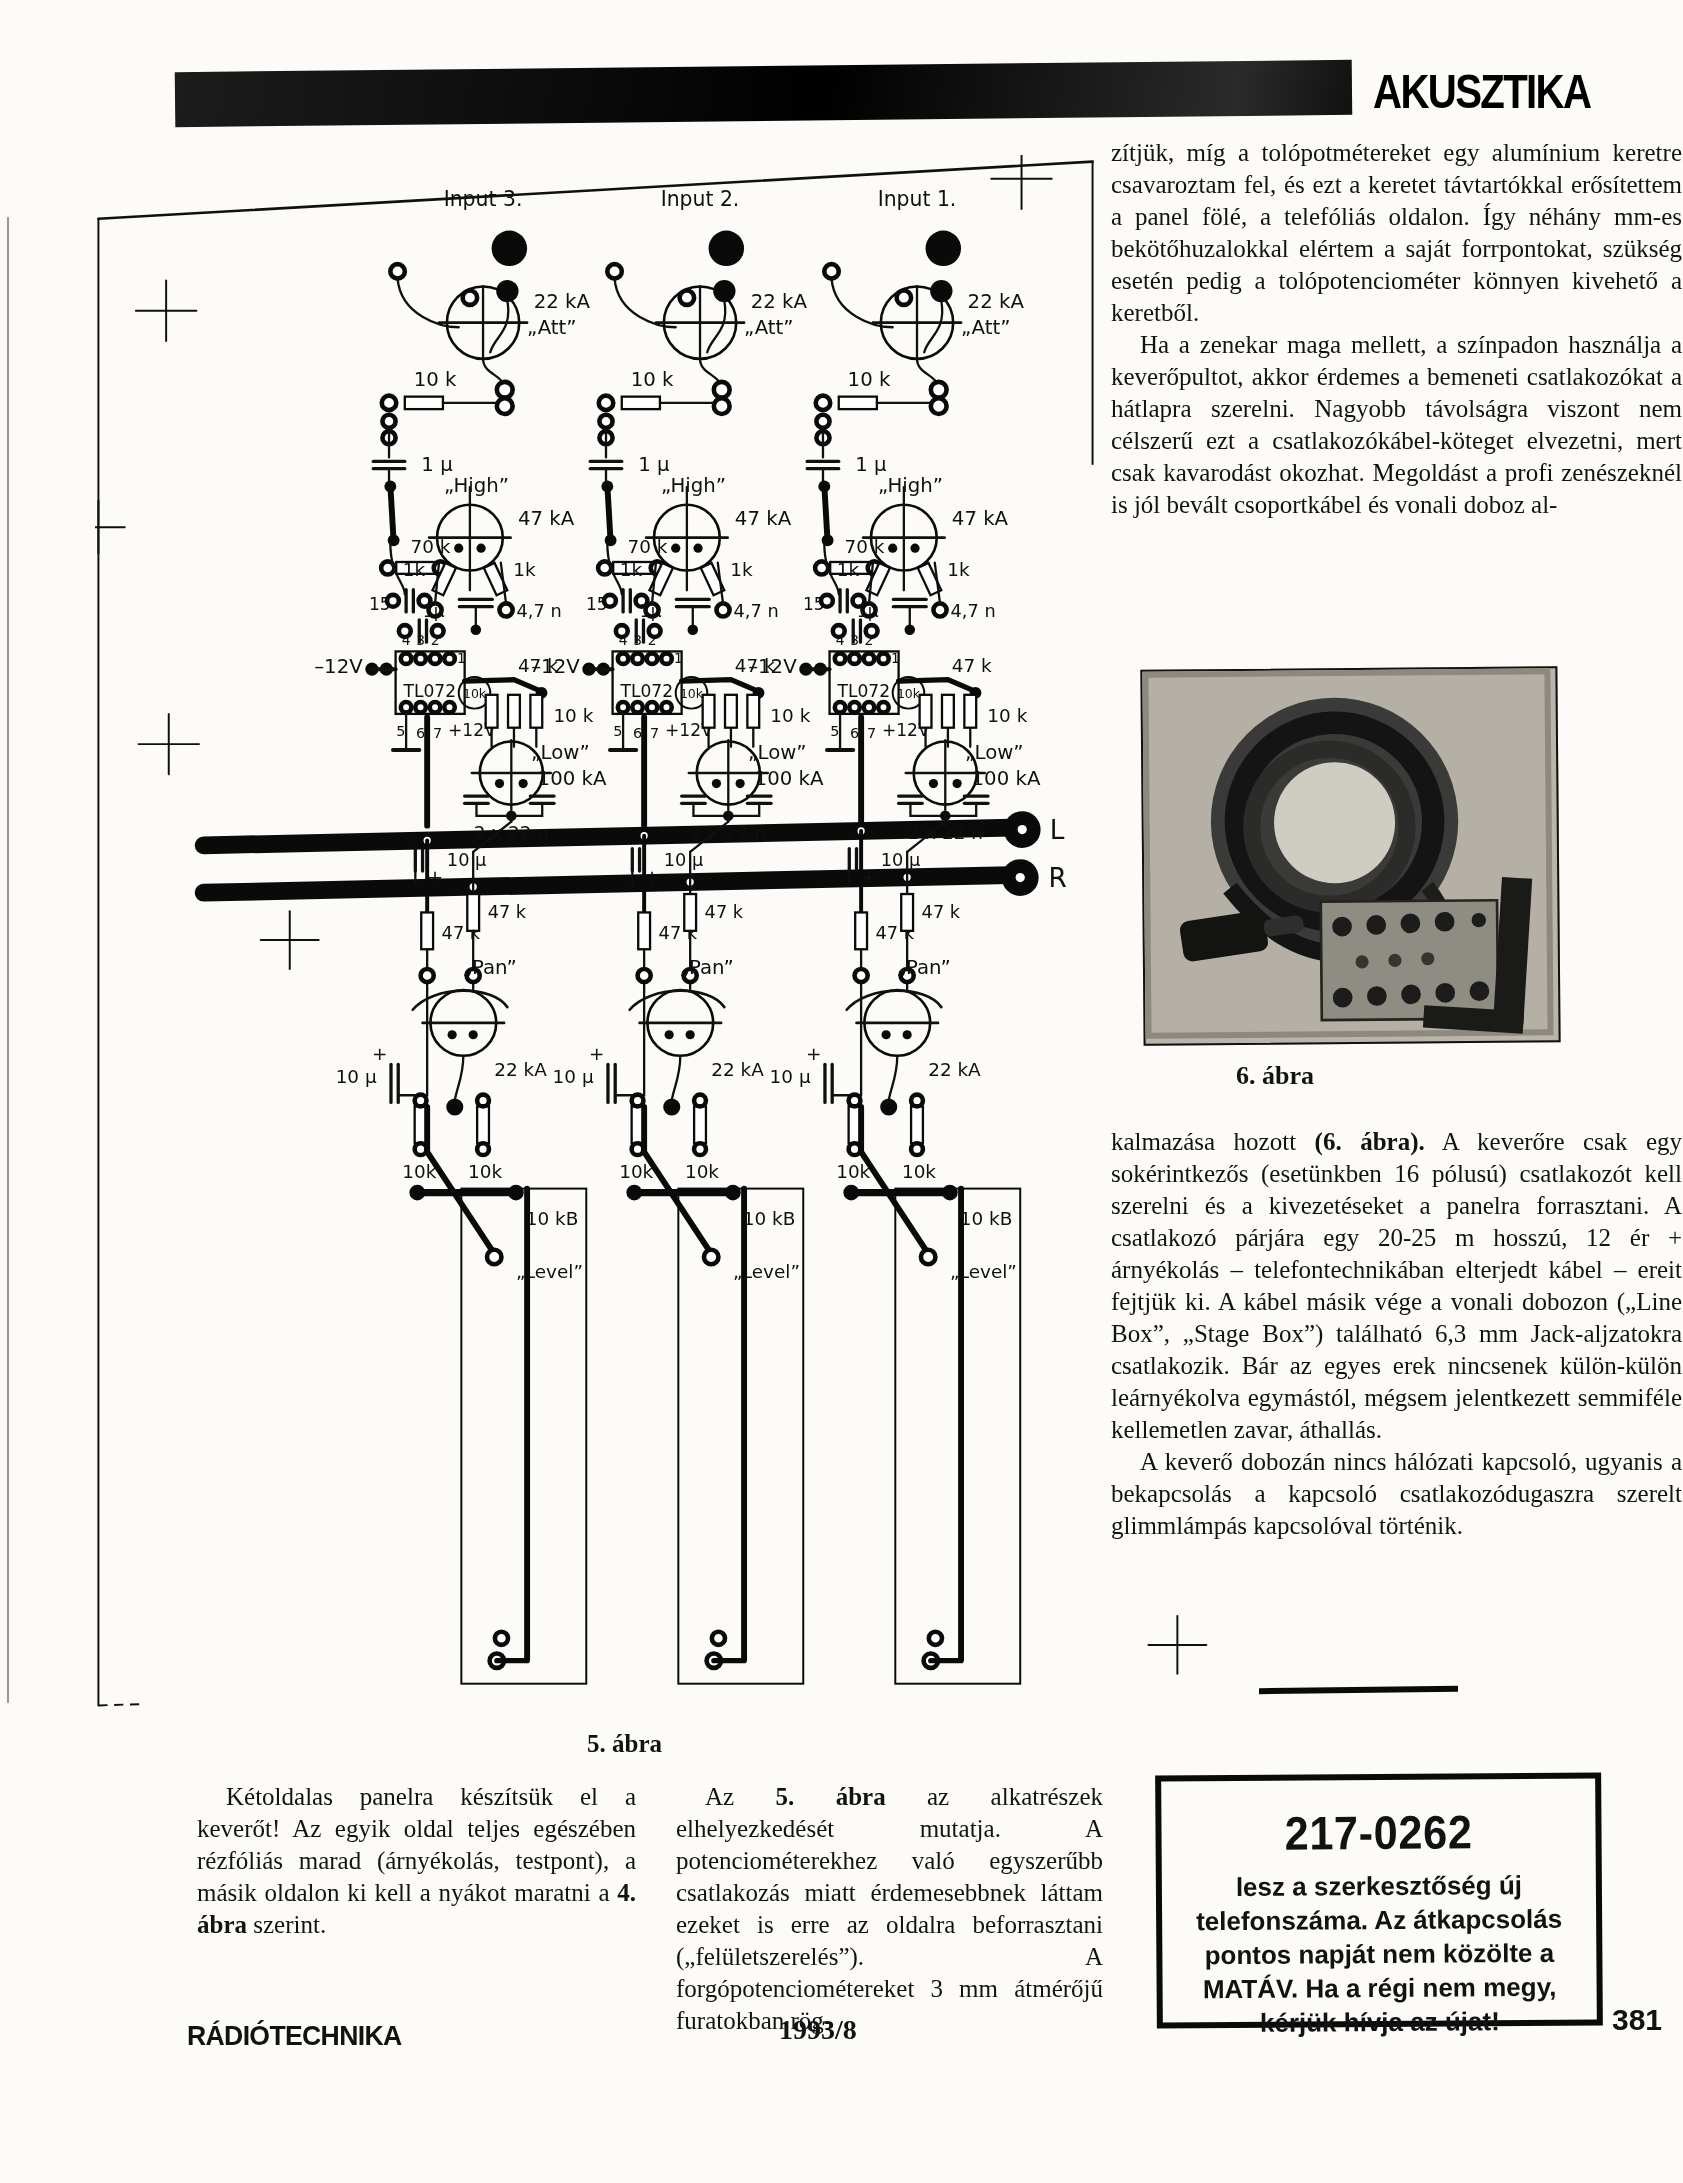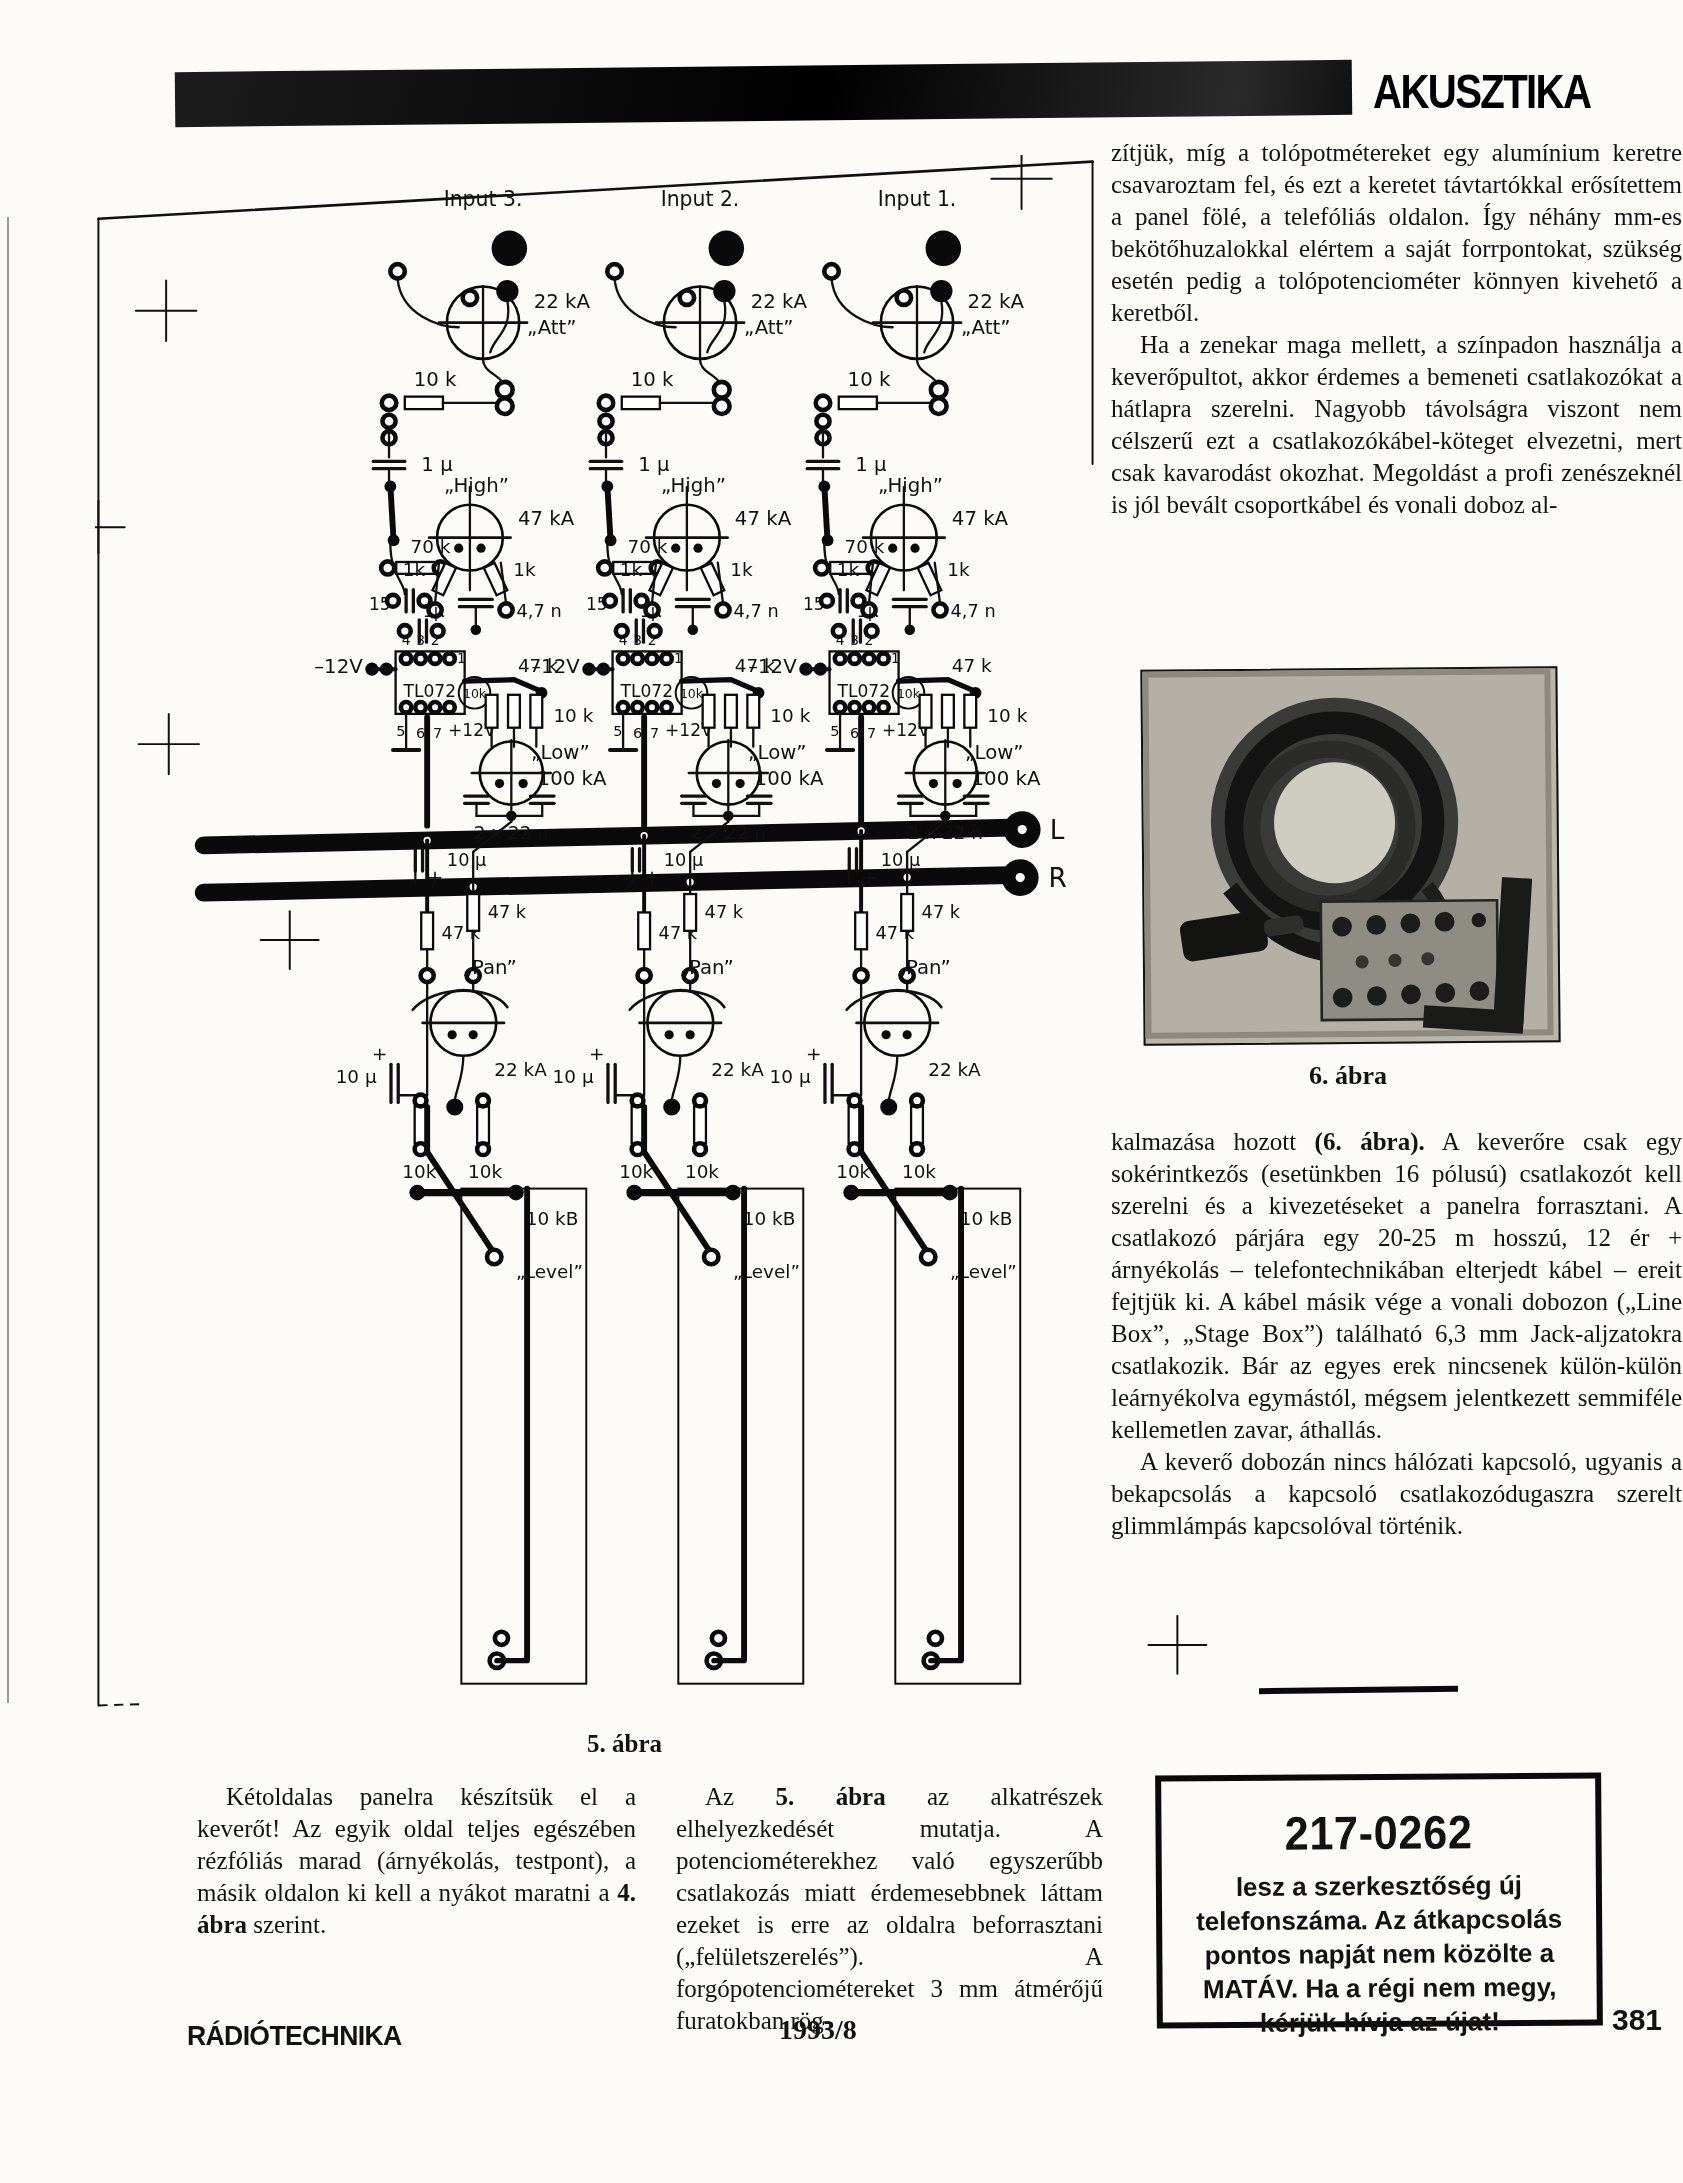--- a/index.html
+++ b/index.html
@@ -34,21 +34,21 @@
   .col{text-align:justify;font-size:25px;line-height:32px;margin-top:8px;}
   .col p{margin:0;text-indent:29px;}
   .col p.noindent{text-indent:0;}
   .rcol{left:1111px;width:571px;}
   .rcol-1{top:129px;}
   .rcol-3{top:1118px;}
   .b{font-weight:bold;}
   
   .photo{left:1142px;top:668px;width:413px;height:372px;border:2.6px solid #111;
     transform:rotate(-0.5deg);background:#b9b5ab;}
-  .fig6-caption{left:1236px;top:1061px;width:224px;text-align:center;
+  .fig6-caption{left:1236px;top:1061px;width:224px;
     font-size:26px;font-weight:bold;}
   
   .bcol-1{left:197px;top:1773px;width:439px;}
   .bcol-2{left:676px;top:1773px;width:427px;}
   
   .divider{left:1259px;top:1687px;width:199px;height:6px;background:#0a0a0a;transform:rotate(-0.7deg);}
   .adbox{left:1156px;top:1774px;width:434px;height:241px;border:6px solid #0a0a0a;
     transform:rotate(-0.4deg);
     font-family:"Liberation Sans",sans-serif;font-weight:bold;text-align:center;}
   .ad-number{margin-top:25px;font-size:47px;letter-spacing:0.7px;transform:scaleX(.92);}

